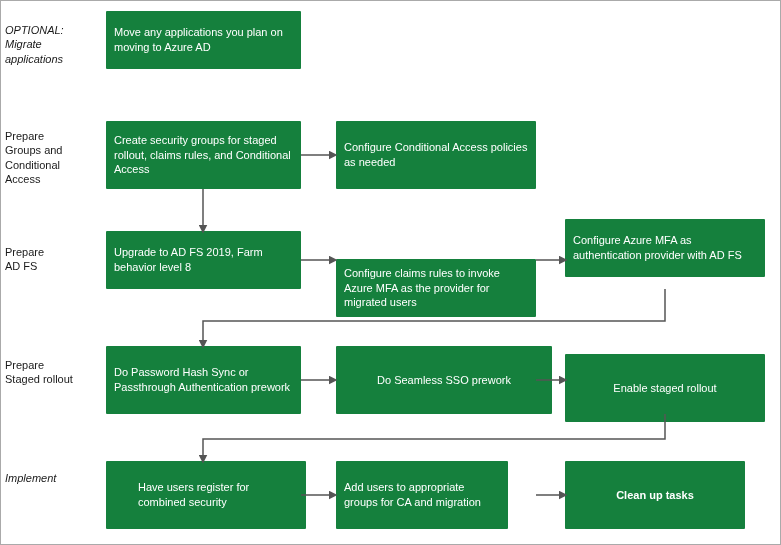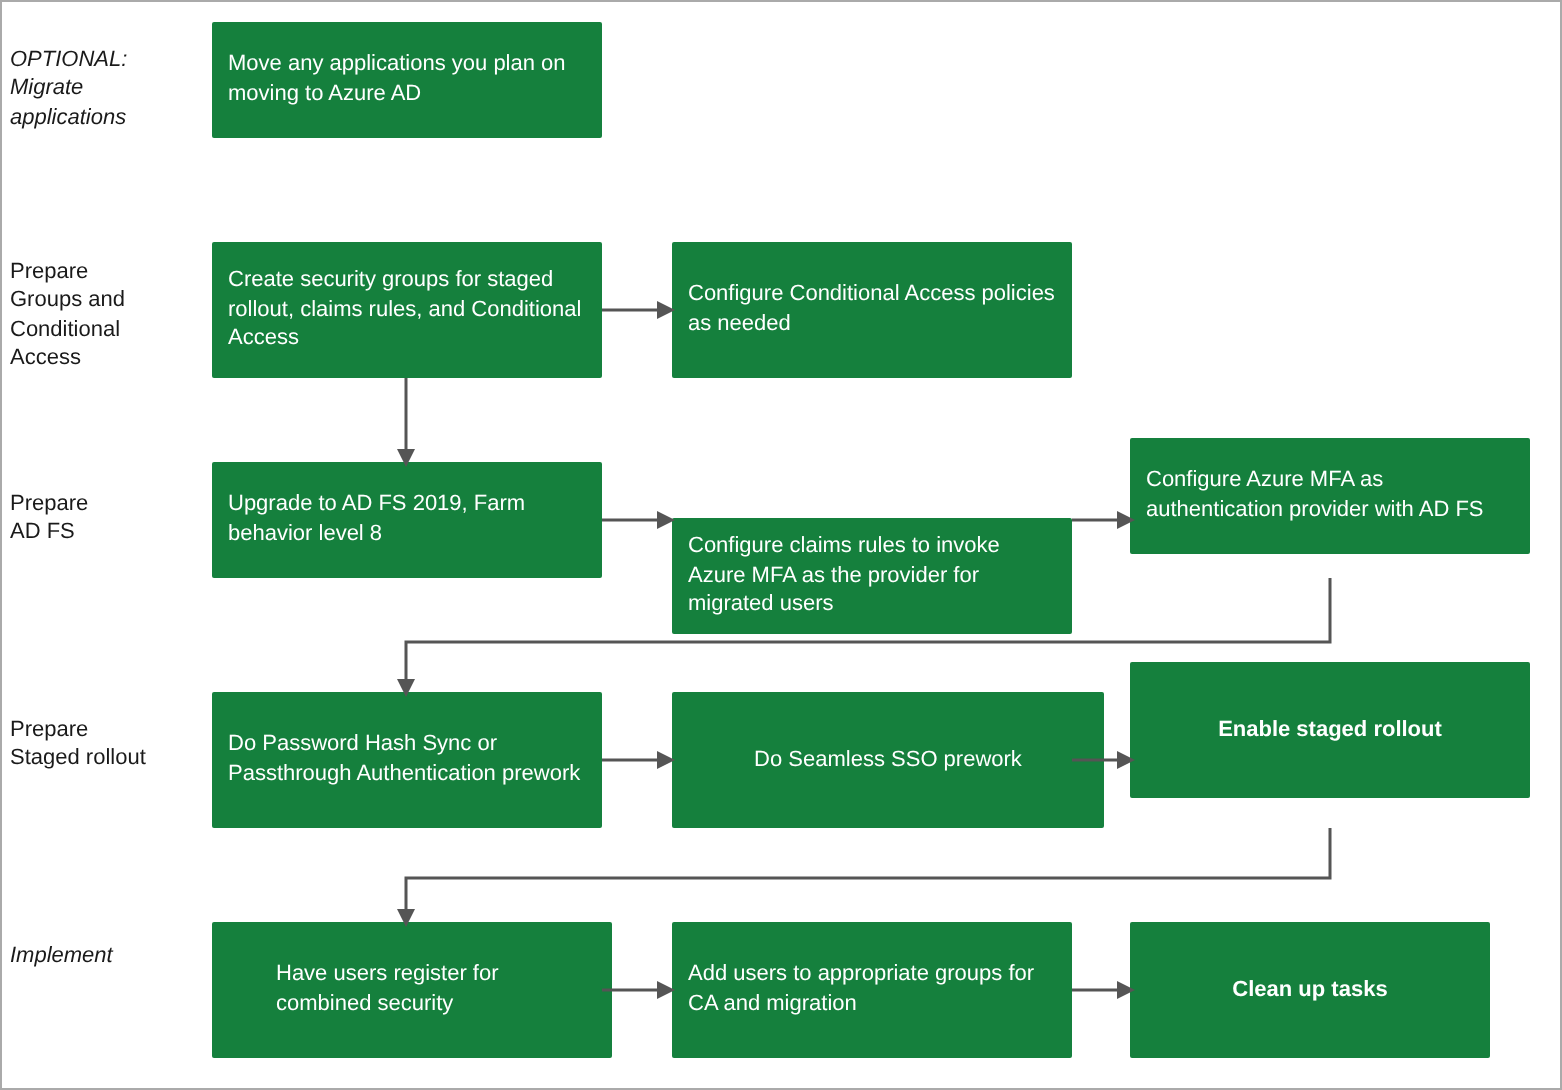--- a/index.html
+++ b/index.html
@@ -117,28 +117,28 @@
   <div class="box" style="left:564px; top:218px; width:200px; height:58px;">
     <span>Configure Azure MFA as authentication provider with AD FS</span>
   </div>
 
   <div class="box" style="left:105px; top:345px; width:195px; height:68px;">
     <span>Do Password Hash Sync or Passthrough Authentication prework</span>
   </div>
   <div class="box" style="left:335px; top:345px; width:216px; height:68px;">
     <span>Do Seamless SSO prework</span>
   </div>
-  <div class="box" style="left:564px; top:330px; width:200px; height:68px;font-weight:bold;">
+  <div class="box" style="left:564px; top:353px; width:200px; height:68px;">
     <span>Enable staged rollout</span>
   </div>
 
   <div class="box" style="left:105px; top:460px; width:200px; height:68px;padding-left:32px;">
     <span>Have users register for combined security</span>
   </div>
-  <div class="box" style="left:335px; top:460px; width:200px; height:68px;">
+  <div class="box" style="left:335px; top:460px; width:172px; height:68px;">
     <span>Add users to appropriate groups for CA and migration</span>
   </div>
   <div class="box" style="left:564px; top:460px; width:180px; height:68px;font-weight:bold;">
     <span>Clean up tasks</span>
   </div>
 
   <svg class="arrows">
     <defs>
       <marker id="arrowhead" markerWidth="6" markerHeight="6" refX="3" refY="3" orient="auto">
         <polygon points="0 0, 6 3, 0 6" fill="#555"></polygon>

